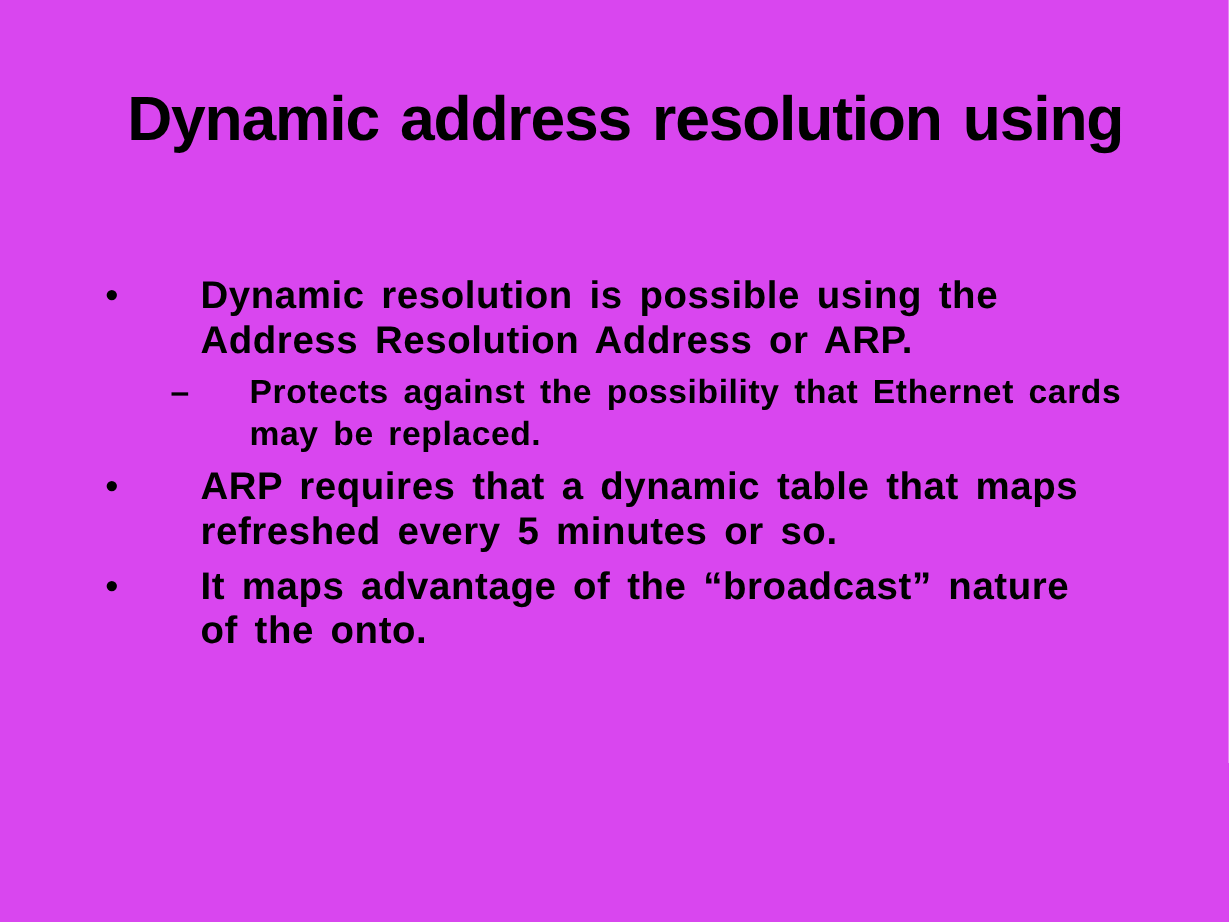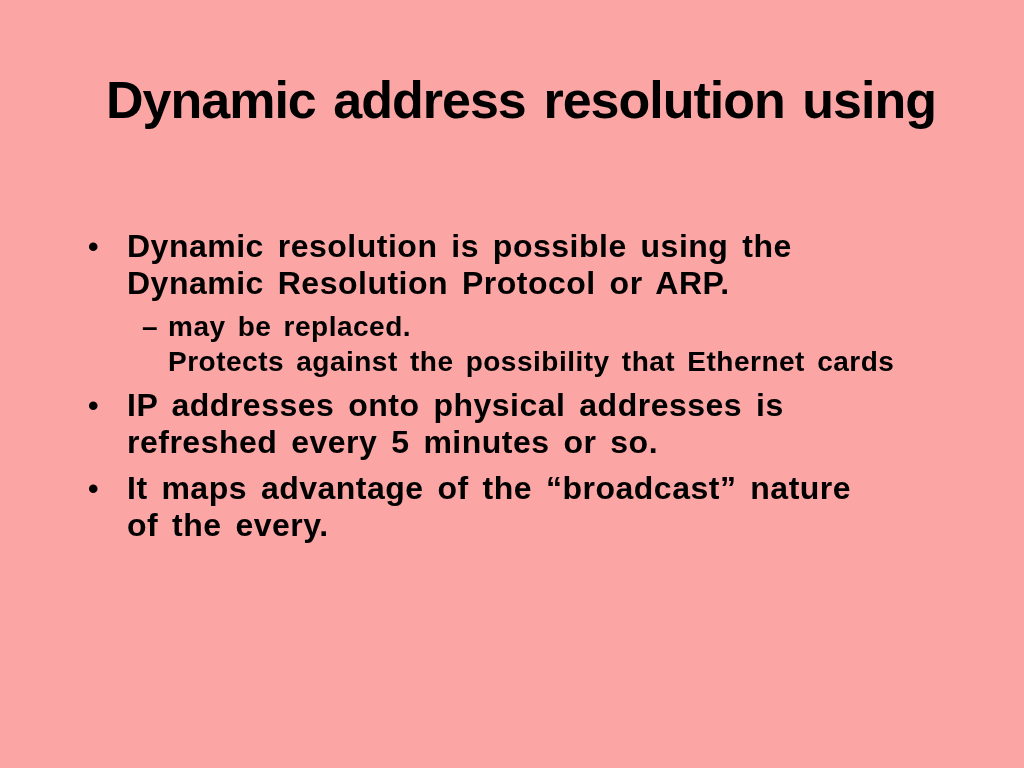--- a/index.html
+++ b/index.html
@@ -5,21 +5,21 @@
   * { box-sizing: border-box; }
   html, body {
     margin: 0;
     padding: 0;
     background: #ffffff;
   }
   .slide {
     position: relative;
     width: 1024px;
     height: 768px;
-    background: #fca5a5;
+    background: #d946ef;
     color: #000000;
     font-family: "Liberation Sans", sans-serif;
     font-weight: bold;
     overflow: hidden;
   }
 
   
   .title {
     position: absolute;
     top: 70px;
@@ -44,21 +44,21 @@
     left: 88px;
     top: 228px;
     width: 900px;
   }
   .bullet {
     display: flex;
     align-items: flex-start;
     word-spacing: 0.14em;
     letter-spacing: 0.5px;
   }
-  .bullet .lines { flex: 1 1 auto; }
+  .bullet .lines { flex: 1 1 auto; margin-left: 40px; }
   .bullet .line { white-space: nowrap; }
 
   .level1 {
     font-size: 32px;
     line-height: 37px;
   }
   .level1 > .marker {
     flex: 0 0 39px;
     width: 39px;
     font-size: 30px;
@@ -91,42 +91,42 @@
   <h1 class="title">
     <span class="title-line">Dynamic address resolution using</span>
   </h1>
 
   <div class="content">
 
     <div class="bullet level1">
       <span class="marker">•</span>
       <div class="lines">
         <div class="line">Dynamic resolution is possible using the</div>
-        <div class="line">Dynamic Resolution Protocol or ARP.</div>
+        <div class="line">Address Resolution Address or ARP.</div>
       </div>
     </div>
 
     <div class="bullet level2 gap-sub">
       <span class="marker">–</span>
       <div class="lines">
+        <div class="line">Protects against the possibility that Ethernet cards</div>
         <div class="line">may be replaced.</div>
-        <div class="line">Protects against the possibility that Ethernet cards</div>
       </div>
     </div>
 
     <div class="bullet level1 gap-b2">
       <span class="marker">•</span>
       <div class="lines">
-        <div class="line">IP addresses onto physical addresses is</div>
+        <div class="line">ARP requires that a dynamic table that maps</div>
         <div class="line">refreshed every 5 minutes or so.</div>
       </div>
     </div>
 
     <div class="bullet level1 gap-b3">
       <span class="marker">•</span>
       <div class="lines">
         <div class="line">It maps advantage of the “broadcast” nature</div>
-        <div class="line">of the every.</div>
+        <div class="line">of the onto.</div>
       </div>
     </div>
 
   </div>
 </div>
 
 </body></html>

